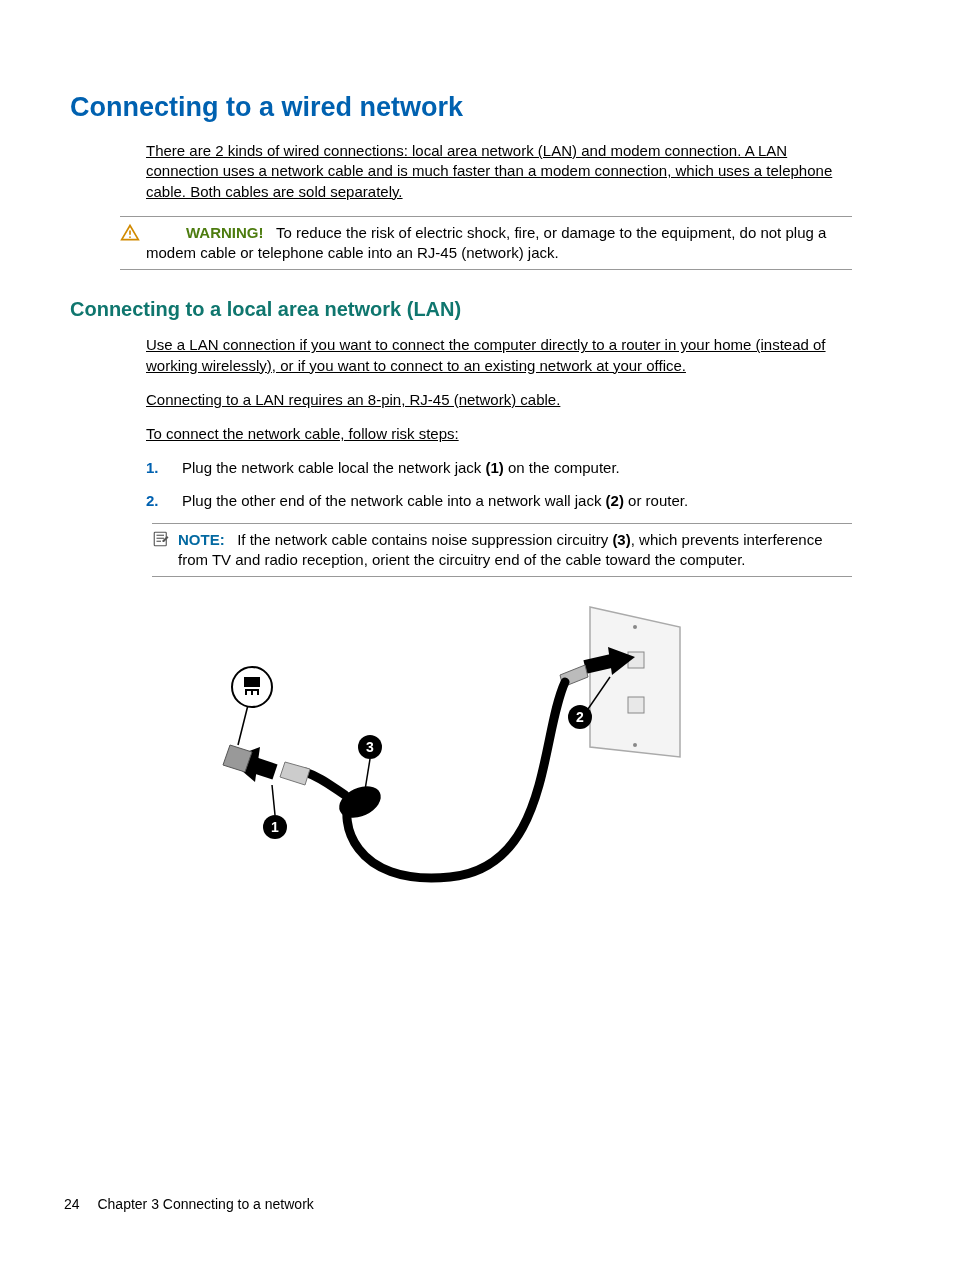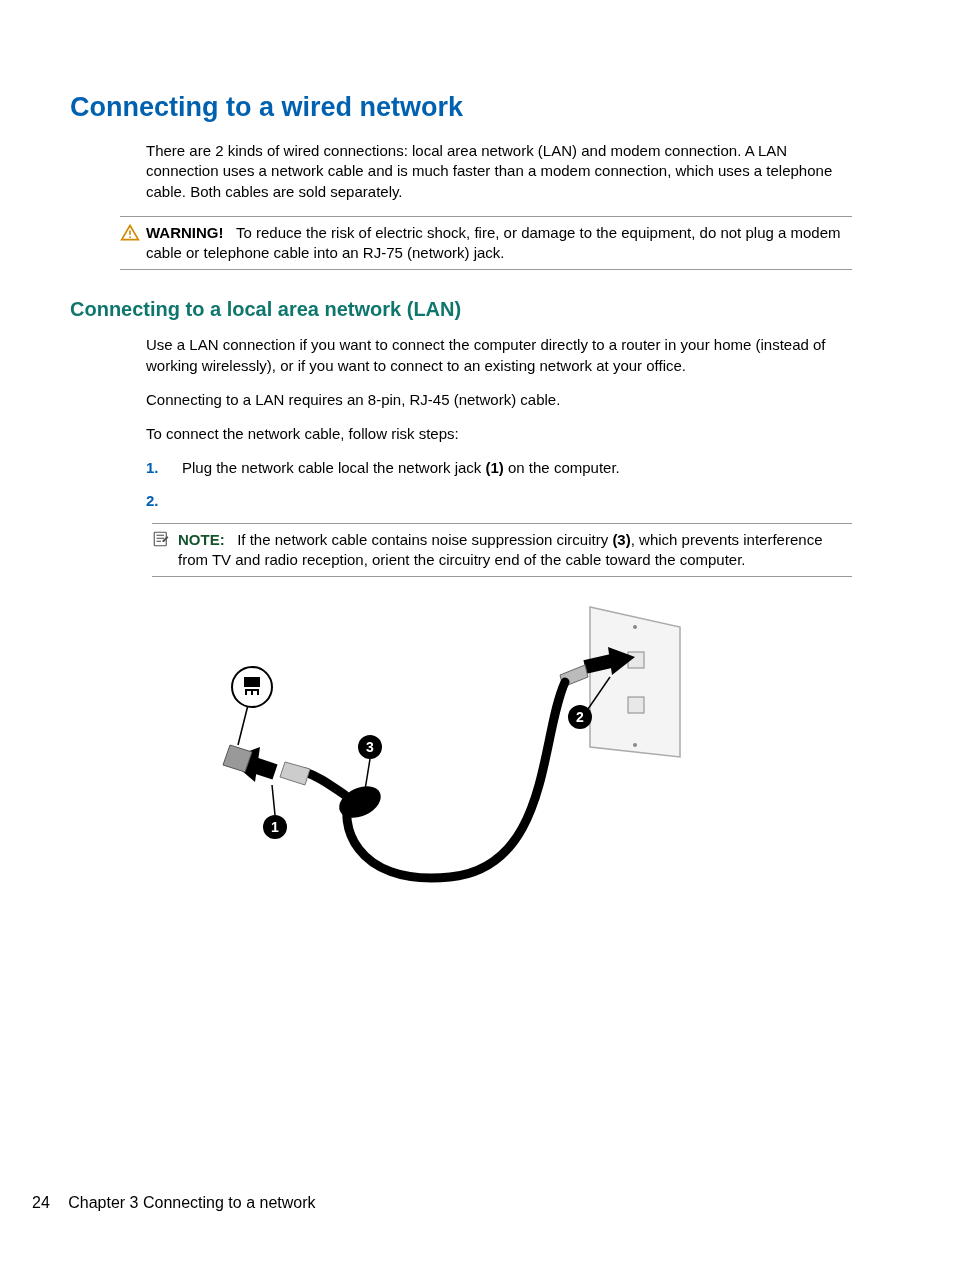--- a/index.html
+++ b/index.html
@@ -27,20 +27,21 @@
     font-size: 20px;
     font-weight: bold;
     margin: 28px 0 14px 0;
   }
   .body-block {
     margin-left: 76px;
   }
   p {
     margin: 0 0 14px 0;
     line-height: 1.35;
+    text-decoration: underline;
   }
   .callout {
     border-top: 1px solid #999;
     border-bottom: 1px solid #999;
     padding: 6px 0 6px 0;
     margin: 8px 0 10px 50px;
     display: flex;
     align-items: flex-start;
   }
   .callout .icon {
@@ -50,23 +51,23 @@
     font-size: 18px;
     line-height: 1.1;
   }
   .callout .text {
     flex: 1;
     line-height: 1.35;
   }
   .callout .label {
     font-weight: bold;
   }
-  .warning .label { color: #000000; }
+  .warning .label { color: #4d7c0f; margin-left: 40px; }
   .warning .icon { color: #d18a00; }
-  .note .label { color: #14532d; }
+  .note .label { color: #0369a1; }
   .note .icon { color: #555; font-size: 16px; }
   ol.steps {
     margin: 0 0 10px 76px;
     padding: 0;
     list-style: none;
   }
   ol.steps li {
     display: flex;
     margin-bottom: 12px;
     line-height: 1.35;
@@ -83,22 +84,22 @@
   .figure {
     margin: 20px 0 0 120px;
     width: 520px;
     height: 320px;
     position: relative;
   }
   .figure svg { width: 100%; height: 100%; }
   .footer {
     position: absolute;
     bottom: 58px;
-    left: 32px;
-    font-size: 16px;
+    left: 64px;
+    font-size: 14px;
   }
   .footer .pg { margin-right: 14px; }
 </style>
 </head>
 <body>
 
 <div class="page">
   <h1 class="main-heading">Connecting to a wired network</h1>
 
   <div class="body-block">
@@ -107,39 +108,40 @@
 
   <div class="callout warning">
     <div class="icon">
       <svg viewBox="0 0 24 24" width="20" height="20">
           <path fill="none" stroke="#d18a00" stroke-width="2" d="M12 3 L22 20 L2 20 Z"></path>
           <line x1="12" y1="9" x2="12" y2="14" stroke="#d18a00" stroke-width="2"></line>
           <circle cx="12" cy="17" r="1" fill="#d18a00"></circle>
         </svg>
     </div>
     <div class="text">
-      <span class="label">WARNING!</span>&nbsp;&nbsp;&nbsp;<span>To reduce the risk of electric shock, fire, or damage to the equipment, do not plug a modem cable or telephone cable into an RJ-75 (network) jack.</span>
+      <span class="label">WARNING!</span>&nbsp;&nbsp;&nbsp;<span>To reduce the risk of electric shock, fire, or damage to the equipment, do not plug a modem cable or telephone cable into an RJ-45 (network) jack.</span>
     </div>
   </div>
 
   <h2 class="sub-heading">Connecting to a local area network (LAN)</h2>
 
   <div class="body-block">
     <p>Use a LAN connection if you want to connect the computer directly to a router in your home (instead of working wirelessly), or if you want to connect to an existing network at your office.</p>
     <p>Connecting to a LAN requires an 8-pin, RJ-45 (network) cable.</p>
     <p>To connect the network cable, follow risk steps:</p>
   </div>
 
   <ol class="steps">
     <li>
       <span class="num">1.</span>
       <span><span>Plug the network cable local the network jack </span><b>(1)</b><span> on the computer.</span></span>
     </li>
     <li>
       <span class="num">2.</span>
+      <span><span>Plug the other end of the network cable into a network wall jack </span><b>(2)</b><span> or router.</span></span>
     </li>
   </ol>
 
   <div class="callout note note-inner">
     <div class="icon">
       <svg viewBox="0 0 24 24" width="18" height="18">
           <rect x="3" y="3" width="16" height="18" rx="1" fill="none" stroke="#555" stroke-width="1.5"></rect>
           <line x1="6" y1="7" x2="16" y2="7" stroke="#555" stroke-width="1.5"></line>
           <line x1="6" y1="11" x2="16" y2="11" stroke="#555" stroke-width="1.5"></line>
           <line x1="6" y1="15" x2="12" y2="15" stroke="#555" stroke-width="1.5"></line>

